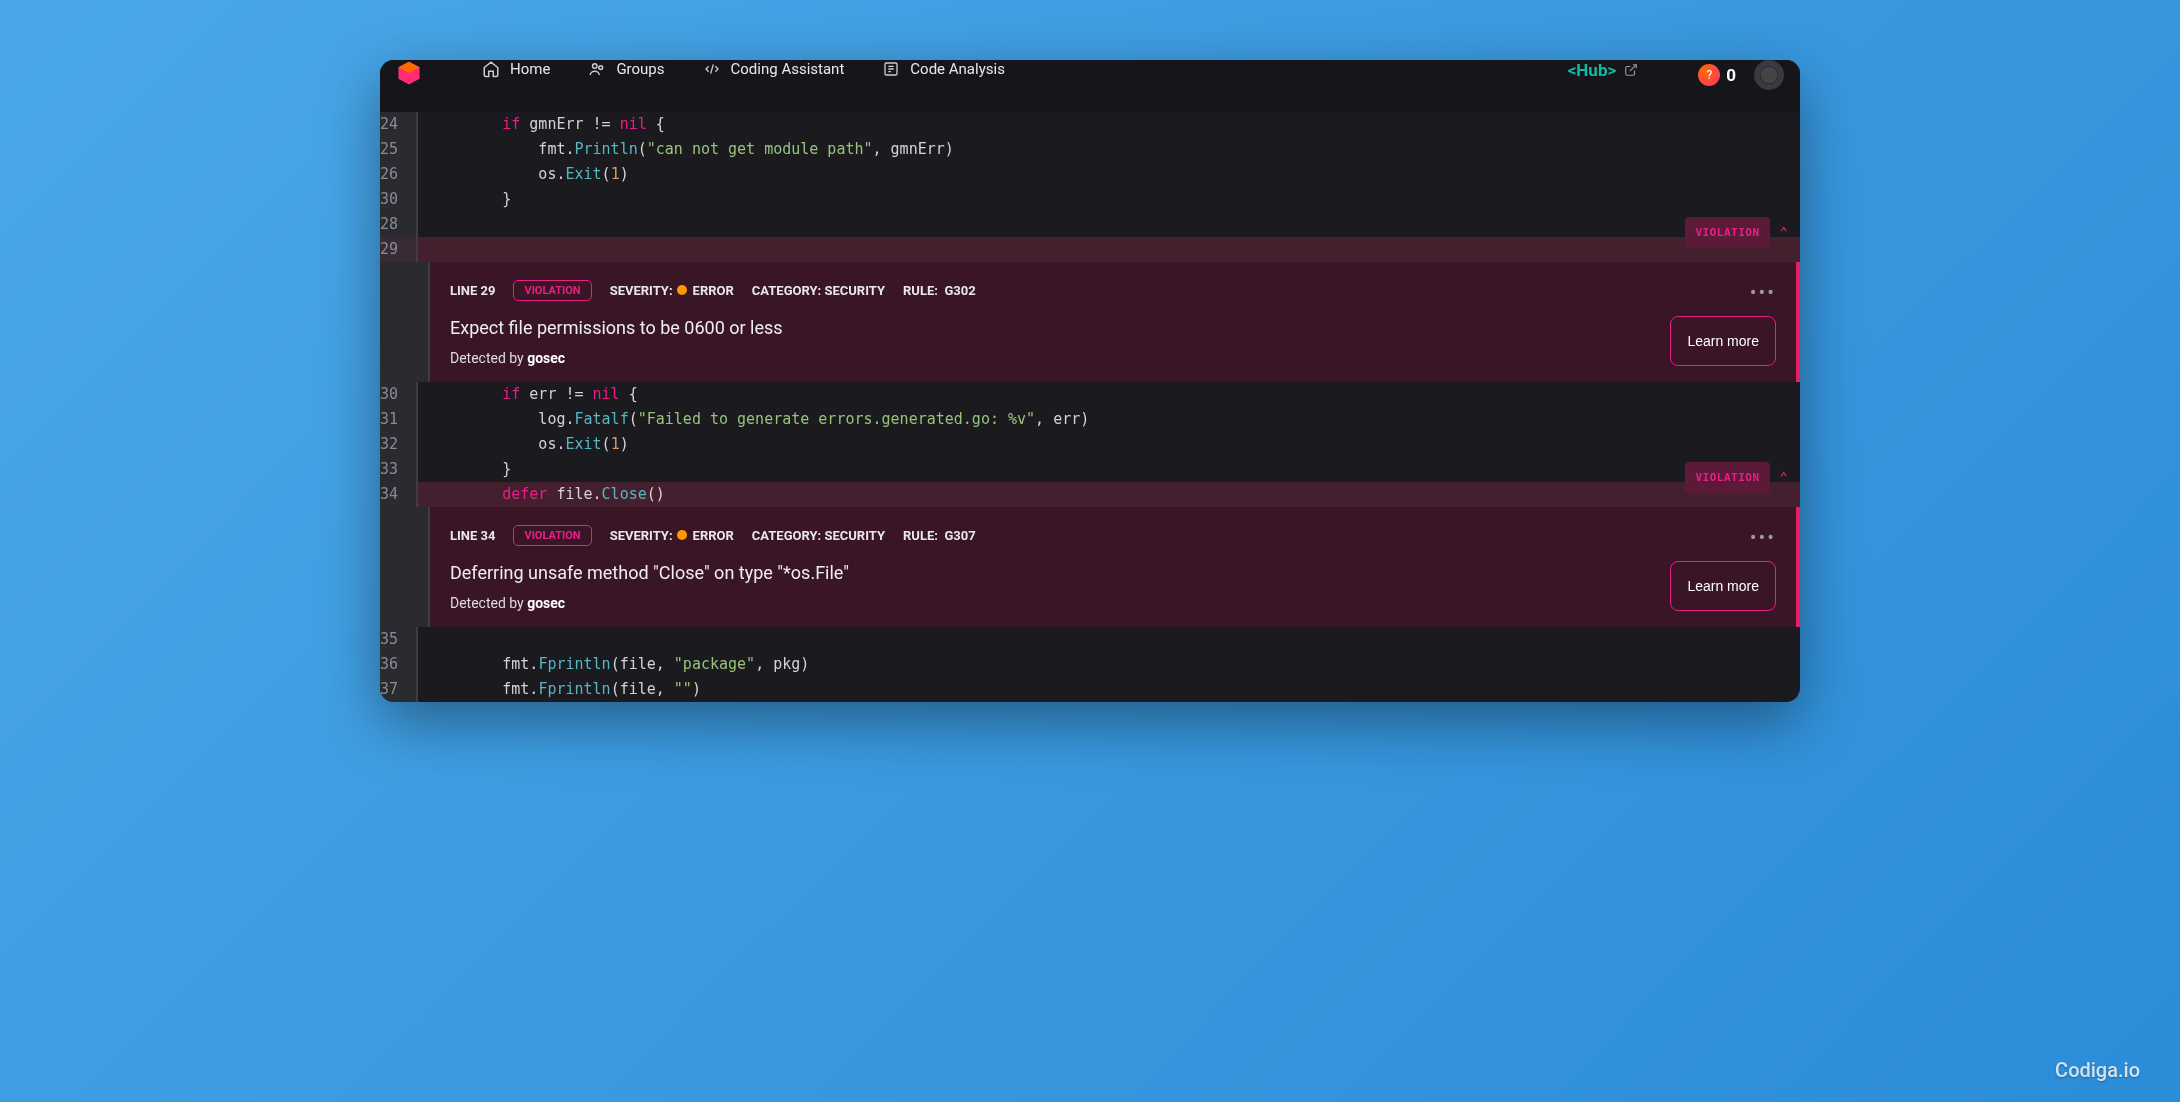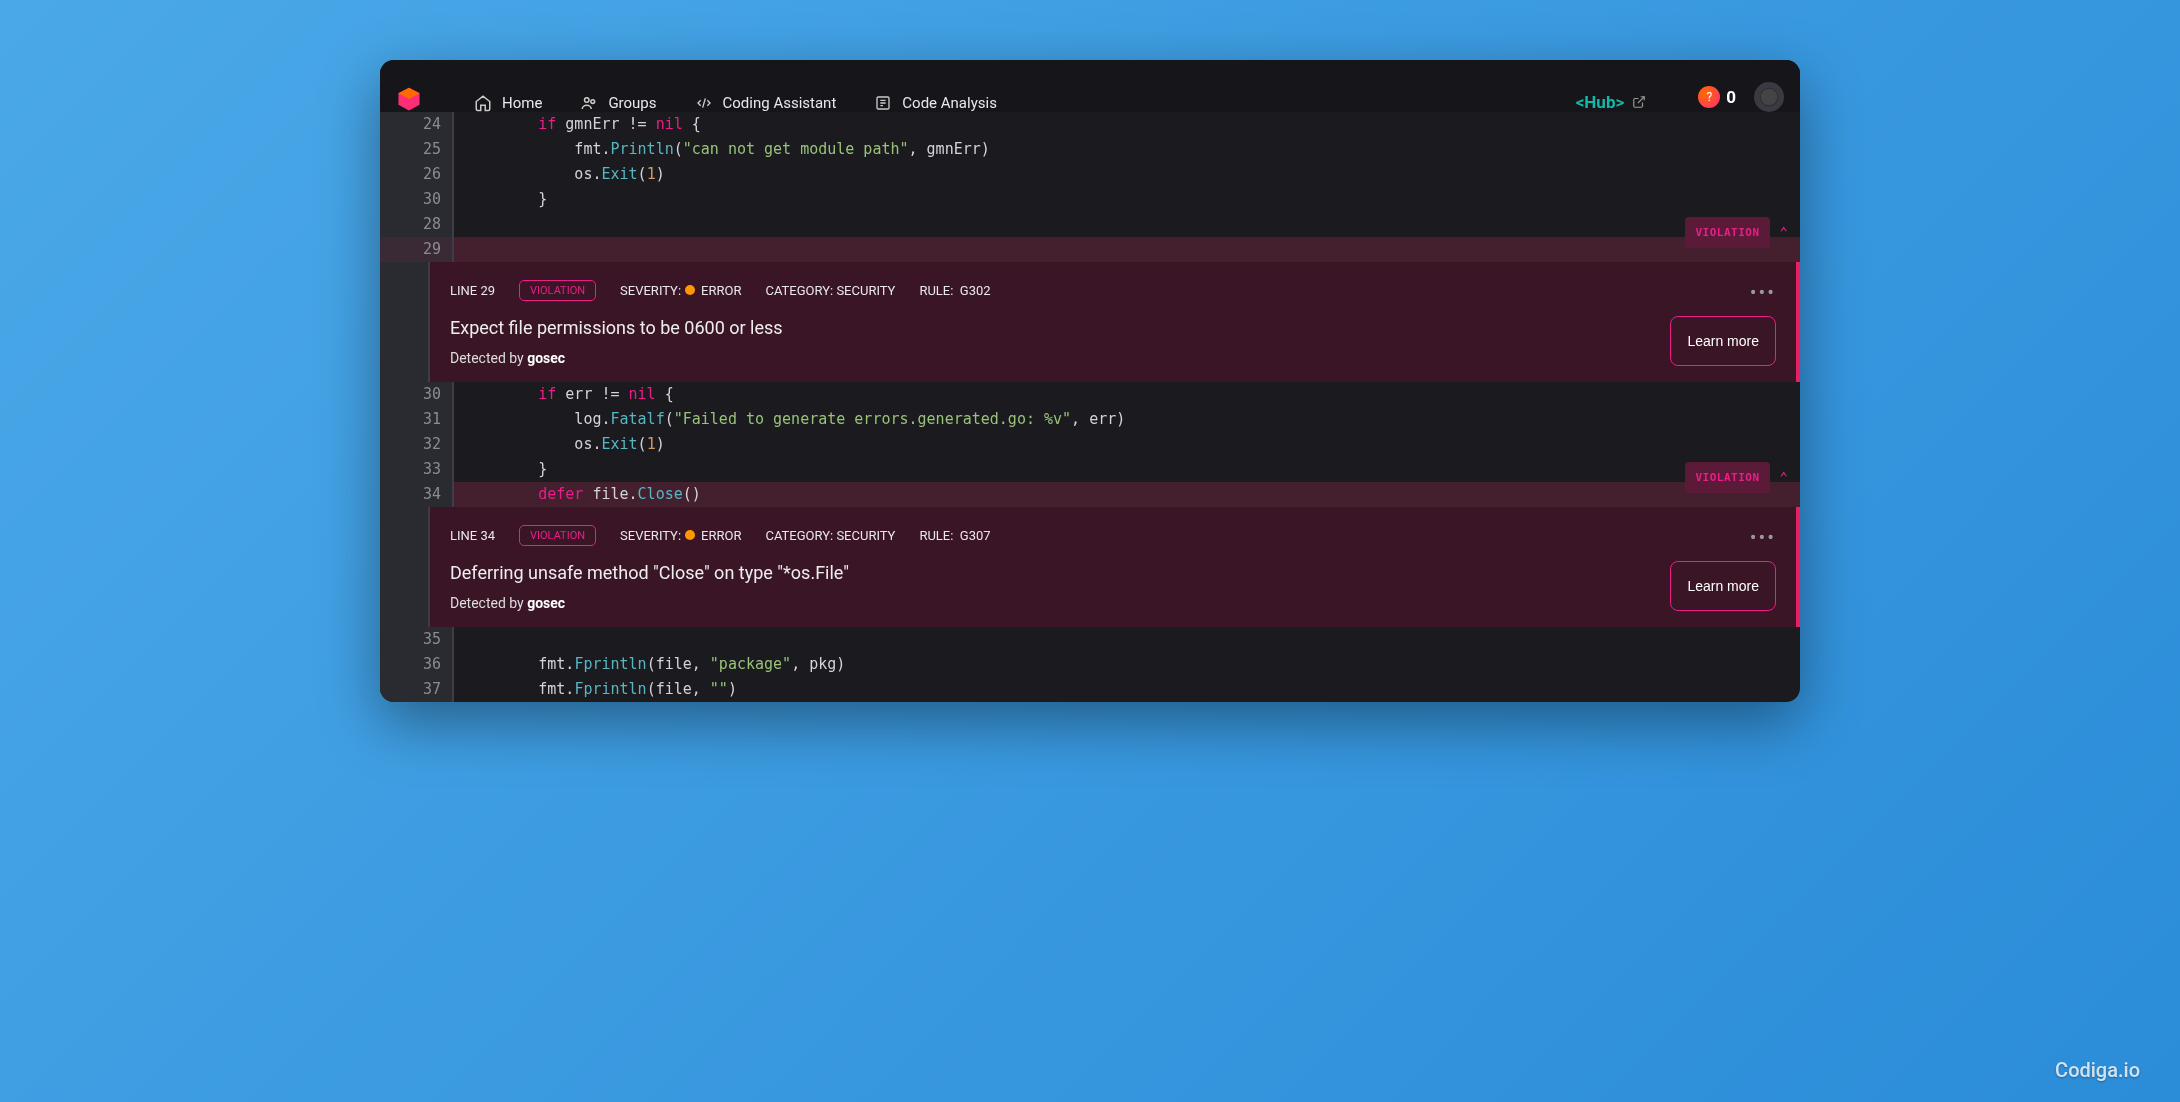--- a/index.html
+++ b/index.html
@@ -24,24 +24,24 @@
   border-radius: 14px;
   overflow: hidden;
   box-shadow: 0 20px 60px rgba(0,0,0,0.4);
   max-width: 1420px;
   margin: 0 auto;
   position: relative;
 }
 .topbar {
   background: #15151a;
   display: flex;
-  align-items: flex-end;
+  align-items: flex-start;
   padding: 0 16px;
   height: 52px;
-  gap: 32px;
+  gap: 40px;
 }
 .logo {
   width: 26px;
   height: 26px;
   position: relative;
 }
 .logo svg { width: 100%; height: 100%; }
 .nav { display: flex; align-items: center; gap: 38px; margin-left: 20px; }
 .nav-item {
   display: flex;
@@ -110,22 +110,22 @@
   border-radius: 4px;
 }
 .chev {
   color: #e91e88;
   cursor: pointer;
   font-size: 14px;
   font-weight: bold;
 }
 .viol-body { padding: 18px 20px 16px; color: #e8e8ea; }
 .viol-meta {
-  display: flex; align-items: center; gap: 24px;
-  font-size: 13px; font-weight: 400;
+  display: flex; align-items: center; gap: 18px;
+  font-size: 13px; font-weight: 700;
   margin-bottom: 16px;
 }
 .viol-meta .pill {
   background: transparent;
   color: #e91e88;
   border: 1px solid #e91e88;
   border-radius: 5px;
   padding: 3px 10px;
   font-size: 11px;
 }
@@ -146,21 +146,21 @@
   cursor: pointer;
 }
 .dots {
   position:absolute; top:18px; right:20px;
   color:#999; font-size:20px; letter-spacing:2px;
   cursor:pointer;
 }
 
 .row { display:flex; }
 .row .gut {
-  width:74px; flex-shrink:0; text-align:right; padding-right:11px;
+  width:38px; flex-shrink:0; text-align:right; padding-right:24px;
   color:#8b8b94; font-family:"Menlo",monospace; font-size:15px;
   height:25px; line-height:25px;
   background:#2a2a31;
   border-right: 2px solid #3d3d46;
 }
 .row .gut.hl { background:#3a2a35; }
 .row .codecol { flex:1; }
 
 .viol-wrap { display:flex; }
 .viol-wrap .gutfill {

